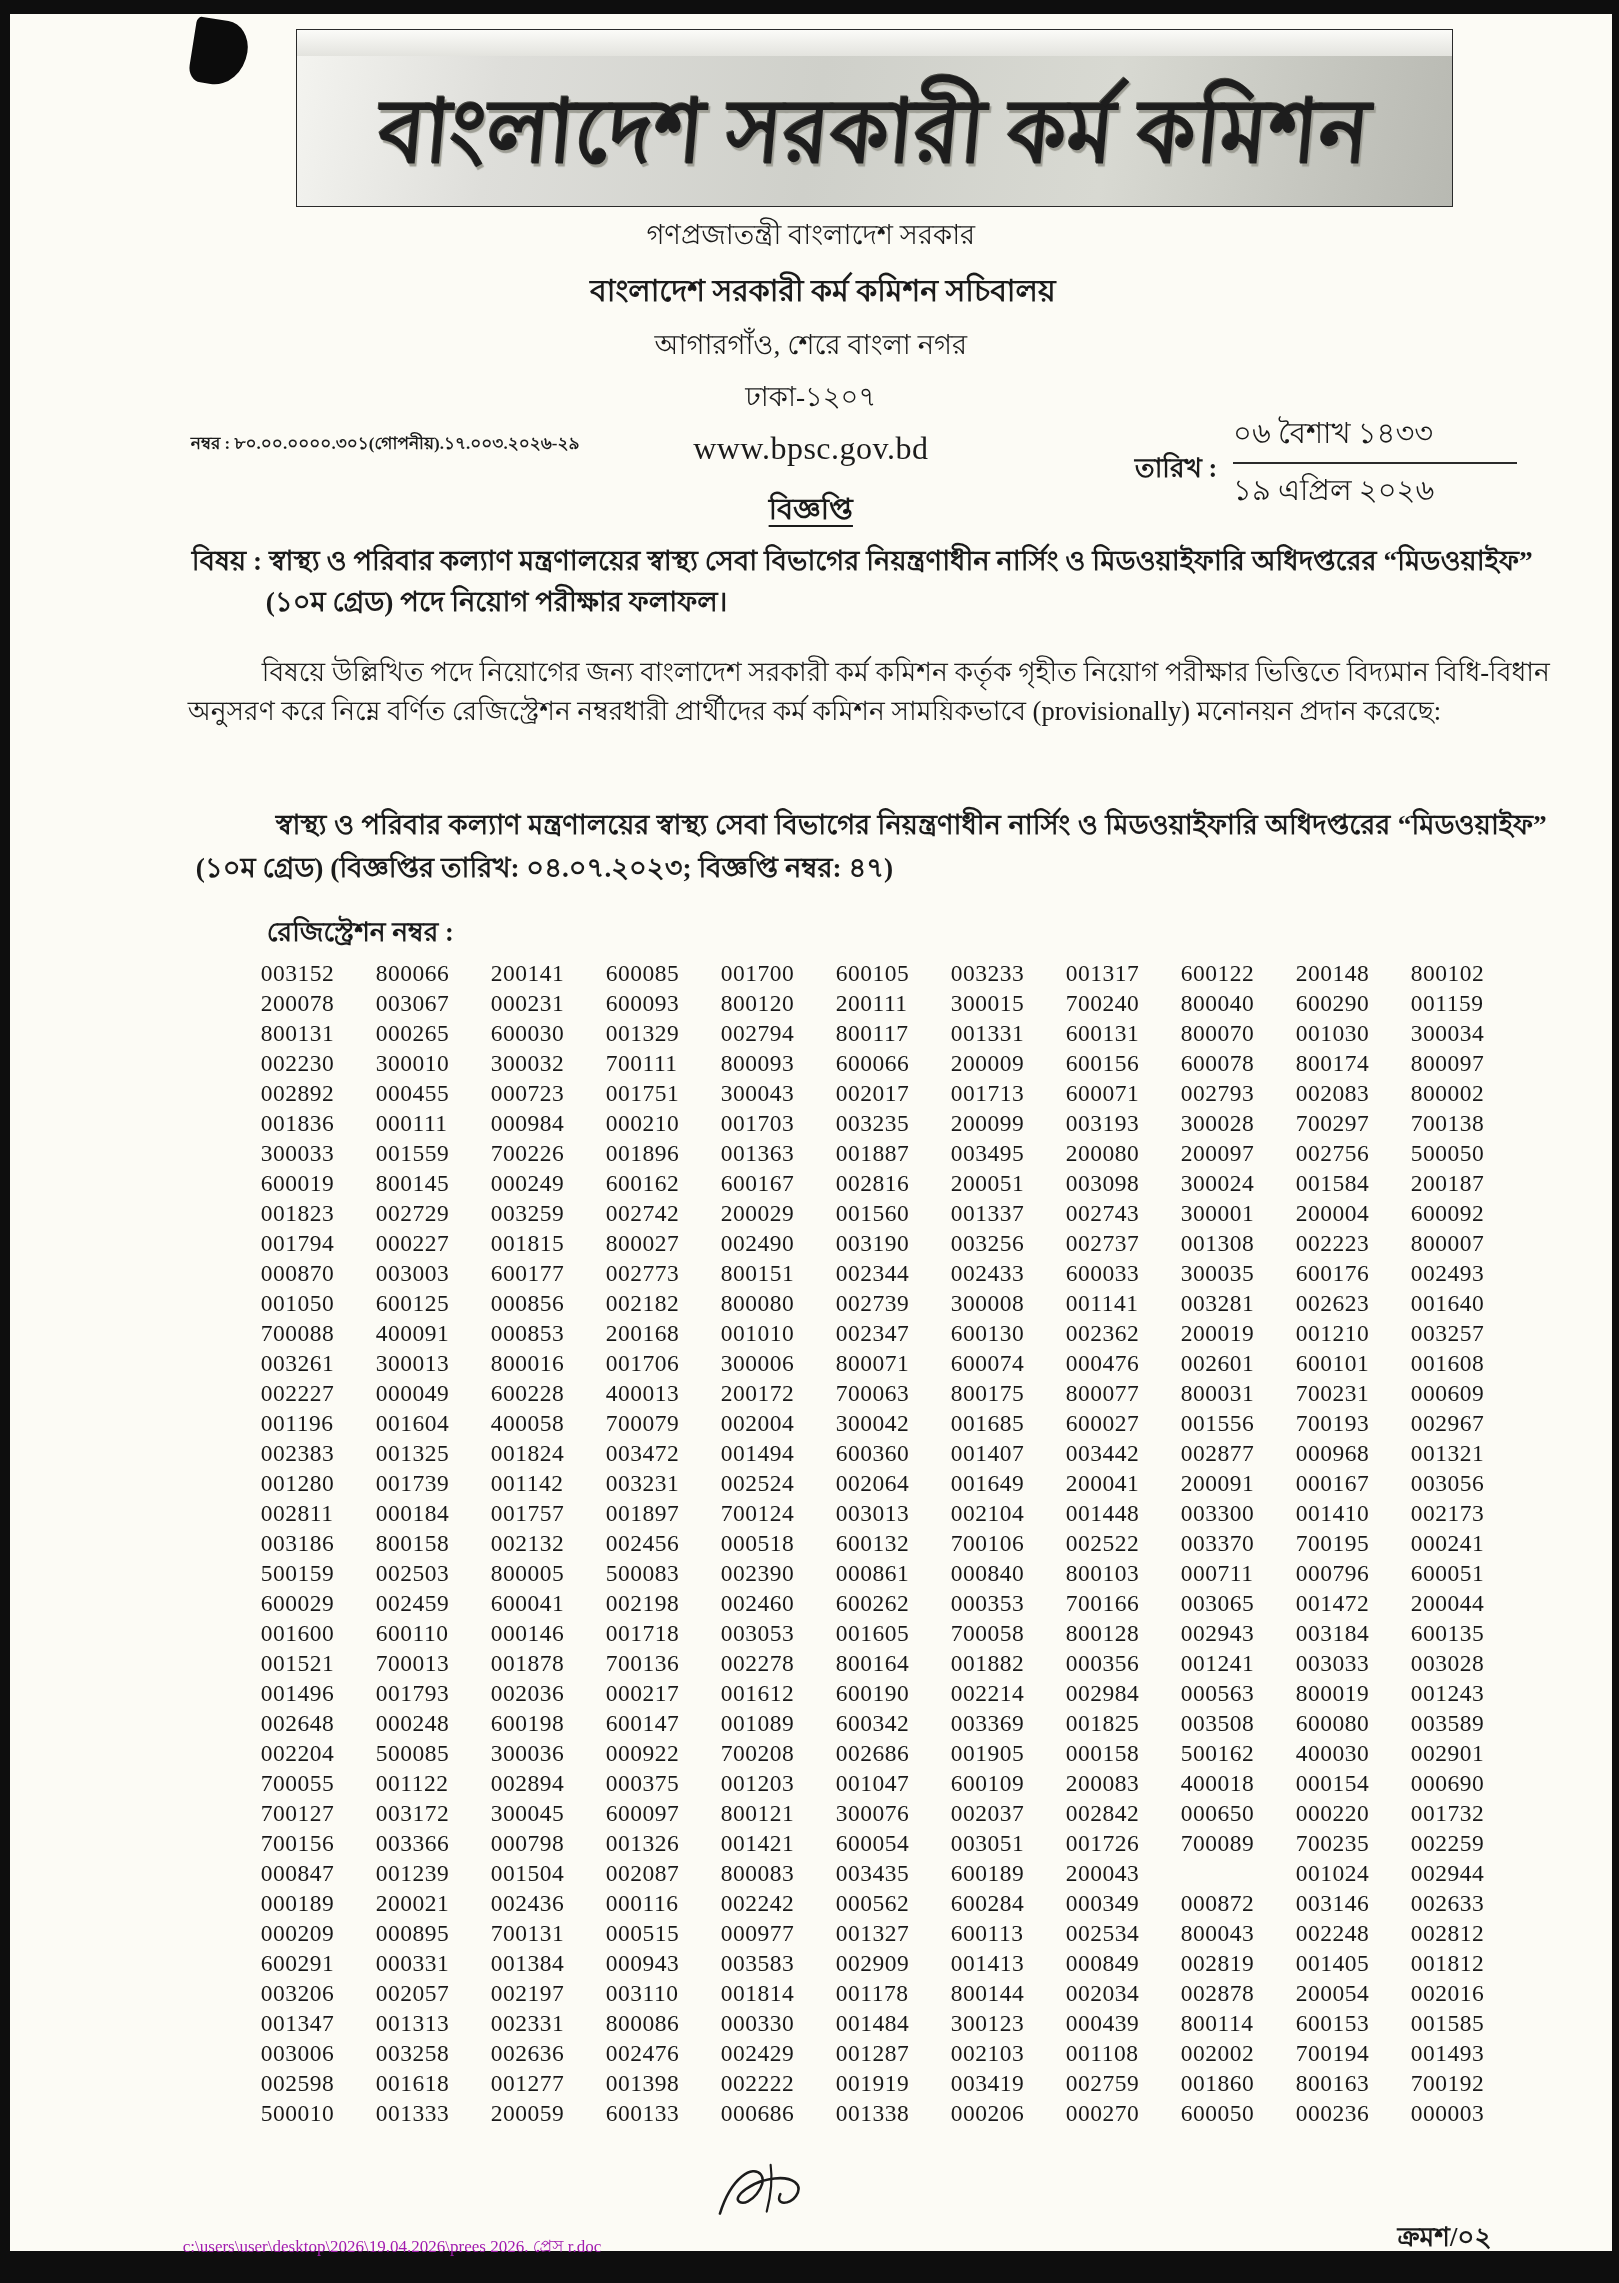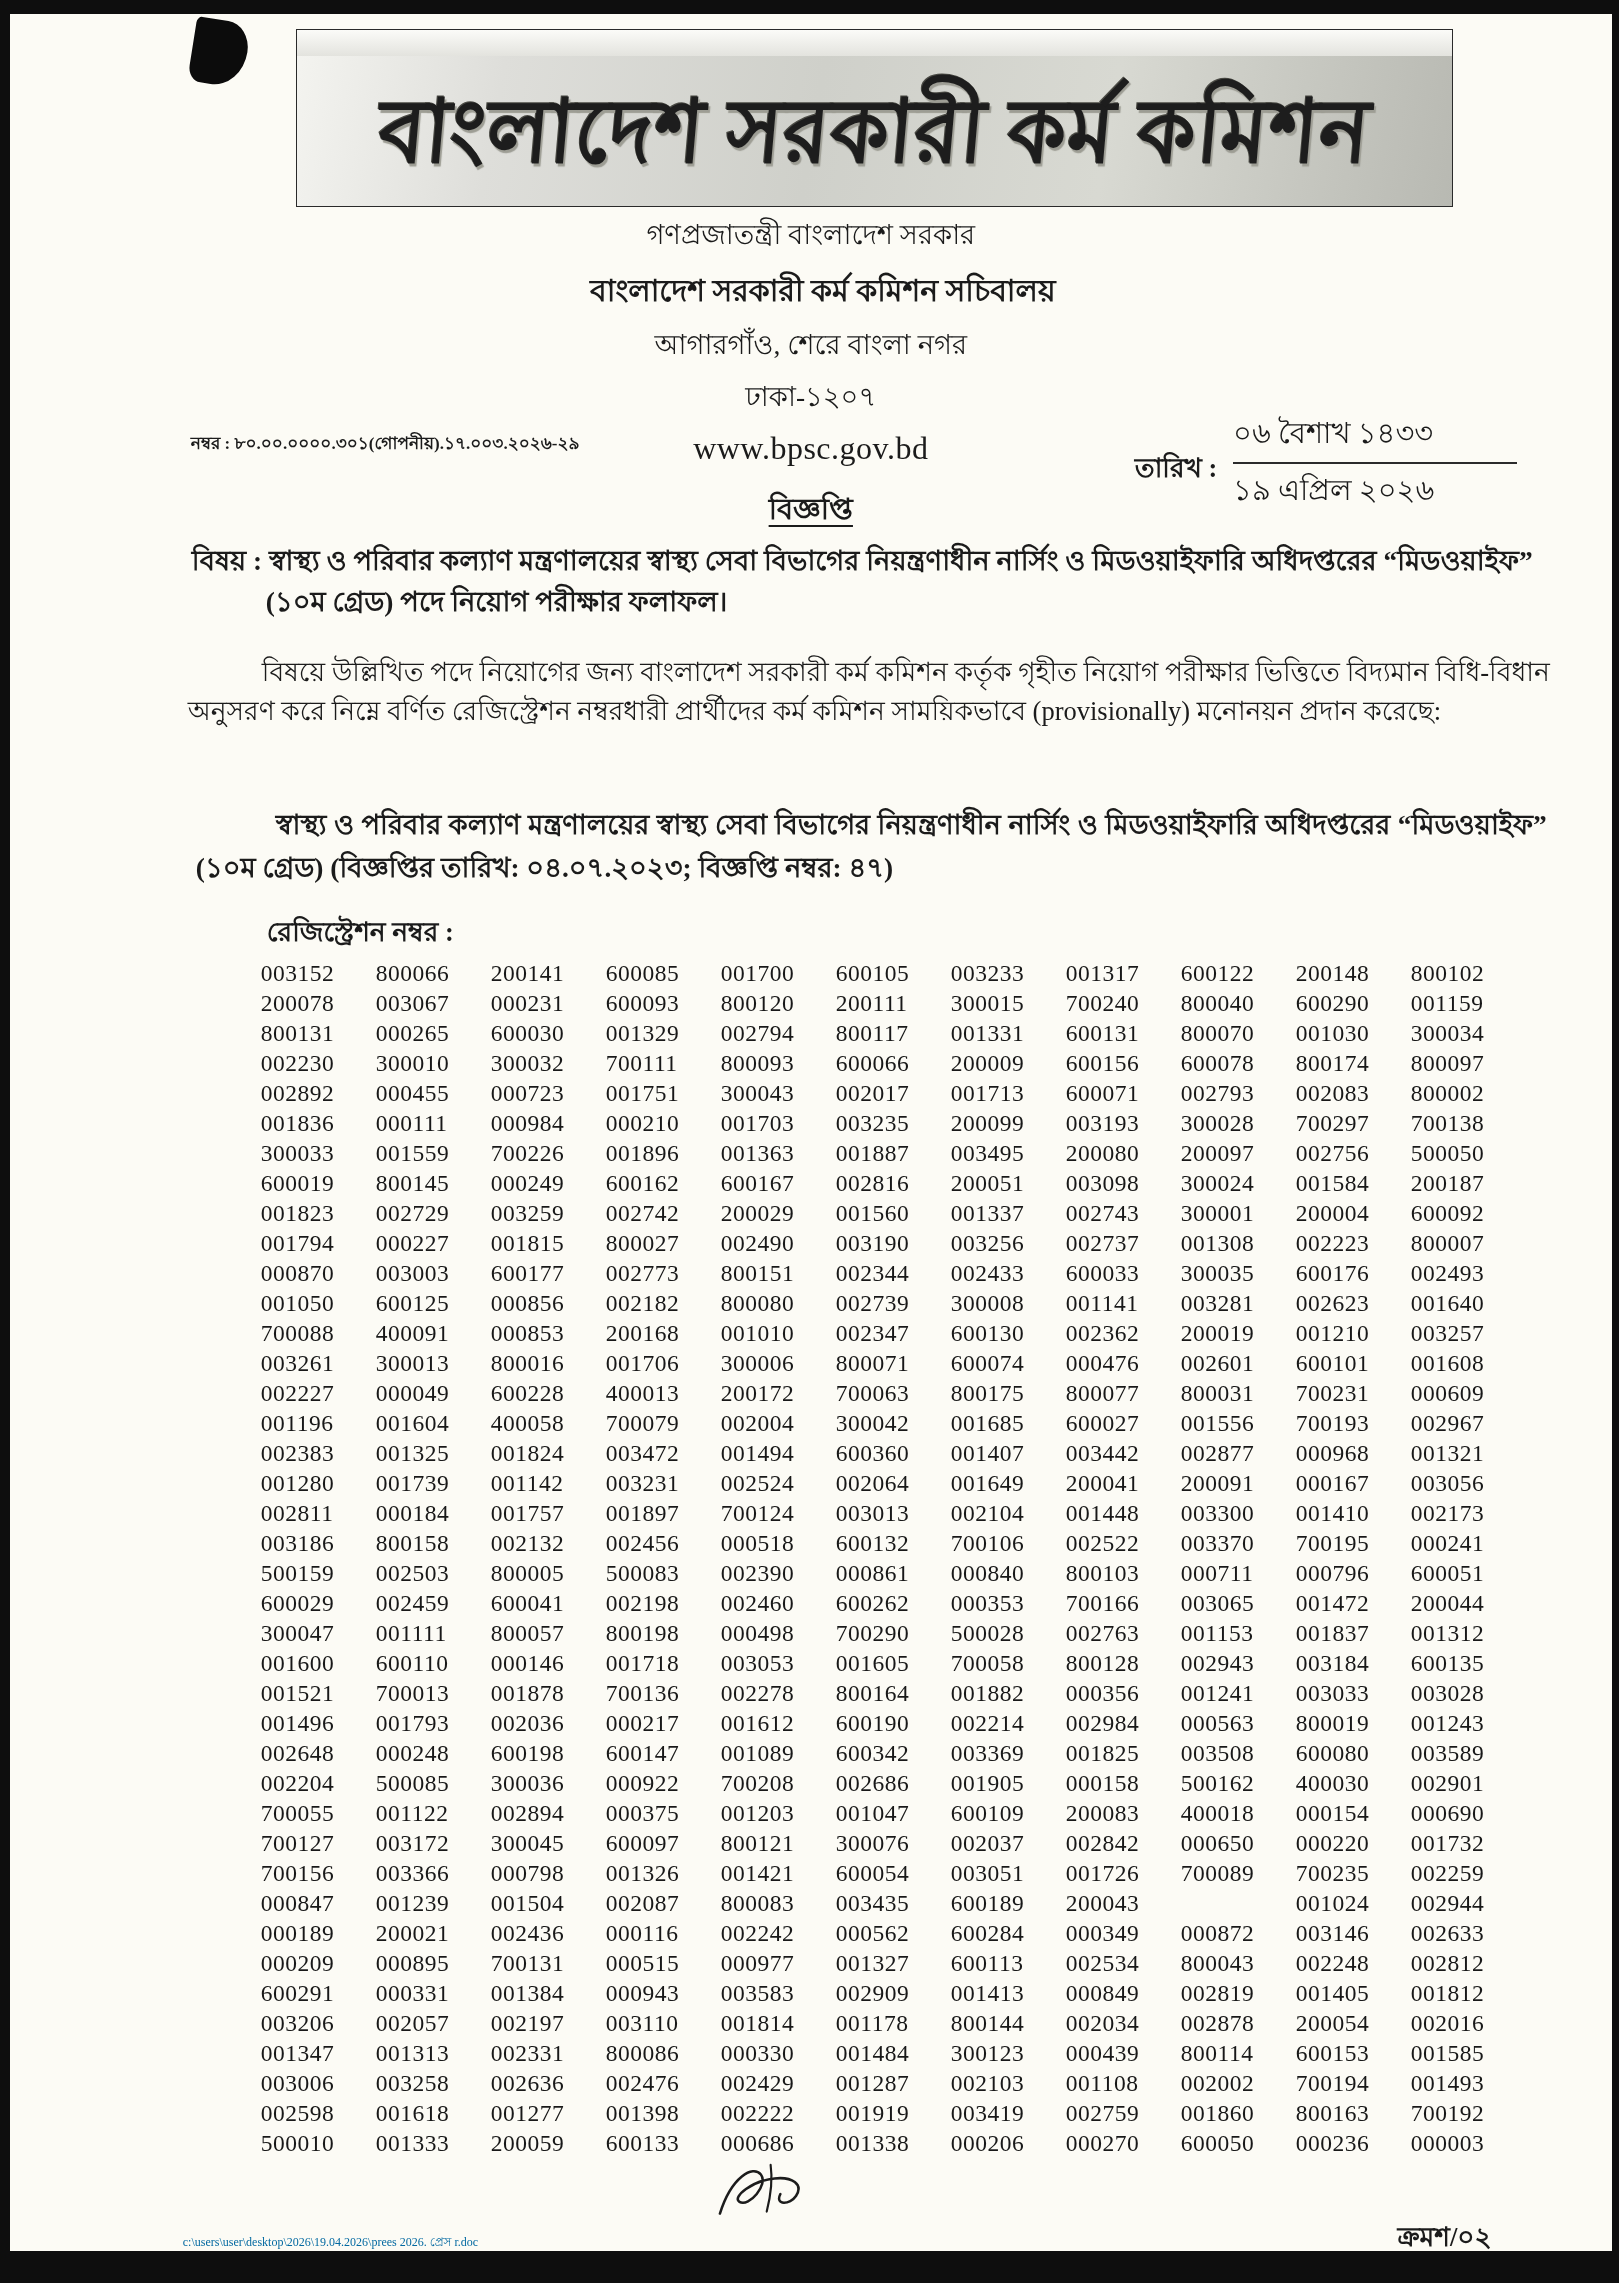--- a/index.html
+++ b/index.html
@@ -96,21 +96,21 @@
   }
   .reg-cell {
     font-size:23.5px; letter-spacing:0.5px; color:#181818;
     text-align:left;
   }
 
   .signature { position:absolute; left:692px; top:2143px; }
 
   .footer-path {
     position:absolute; left:173px; top:2219px;
-    font-size:12px; color:#0369a1;text-align:center;
+    font-size:17px; color:#a21caf;text-align:center;
   }
   .footer-cont {
     position:absolute; right:120px; top:2203px;
     font-size:26.5px; font-weight:700;
   }
 </style>
 </head>
 <body>
 
 <div class="page">
@@ -436,33 +436,20 @@
         <span class="reg-cell">002198</span>
         <span class="reg-cell">002460</span>
         <span class="reg-cell">600262</span>
         <span class="reg-cell">000353</span>
         <span class="reg-cell">700166</span>
         <span class="reg-cell">003065</span>
         <span class="reg-cell">001472</span>
         <span class="reg-cell">200044</span>
       </div>
       <div class="reg-row">
-        <span class="reg-cell">300047</span>
-        <span class="reg-cell">001111</span>
-        <span class="reg-cell">800057</span>
-        <span class="reg-cell">800198</span>
-        <span class="reg-cell">000498</span>
-        <span class="reg-cell">700290</span>
-        <span class="reg-cell">500028</span>
-        <span class="reg-cell">002763</span>
-        <span class="reg-cell">001153</span>
-        <span class="reg-cell">001837</span>
-        <span class="reg-cell">001312</span>
-      </div>
-      <div class="reg-row">
         <span class="reg-cell">001600</span>
         <span class="reg-cell">600110</span>
         <span class="reg-cell">000146</span>
         <span class="reg-cell">001718</span>
         <span class="reg-cell">003053</span>
         <span class="reg-cell">001605</span>
         <span class="reg-cell">700058</span>
         <span class="reg-cell">800128</span>
         <span class="reg-cell">002943</span>
         <span class="reg-cell">003184</span>

